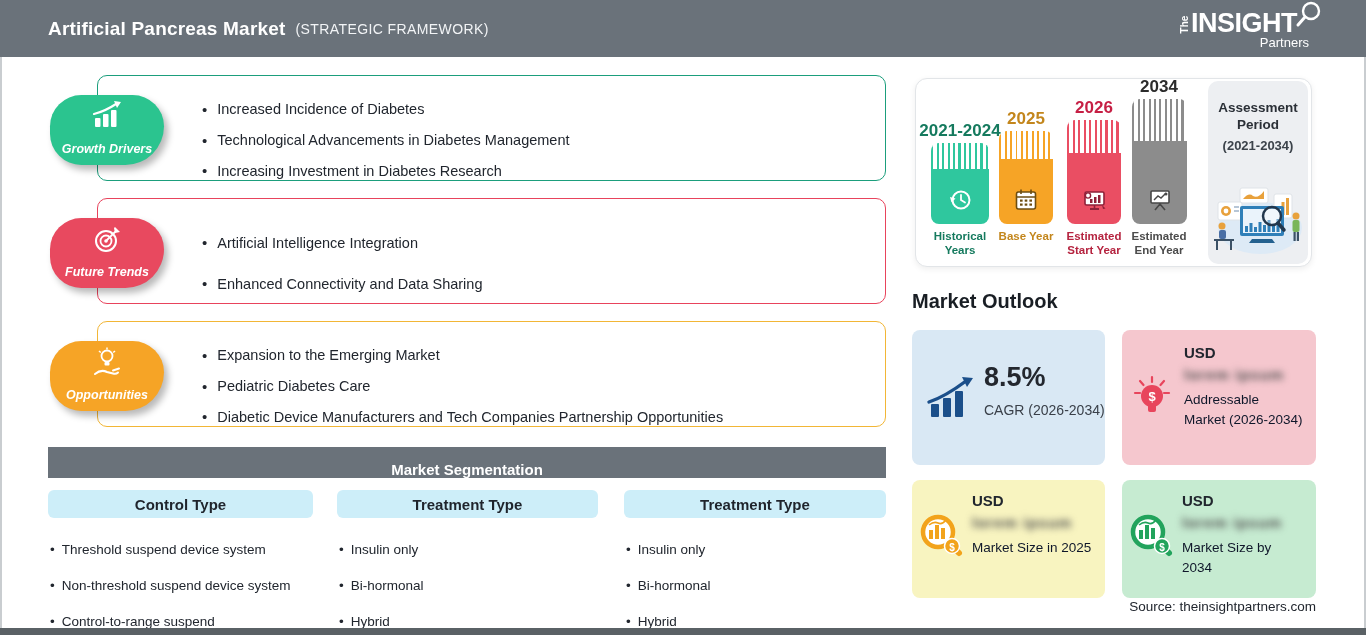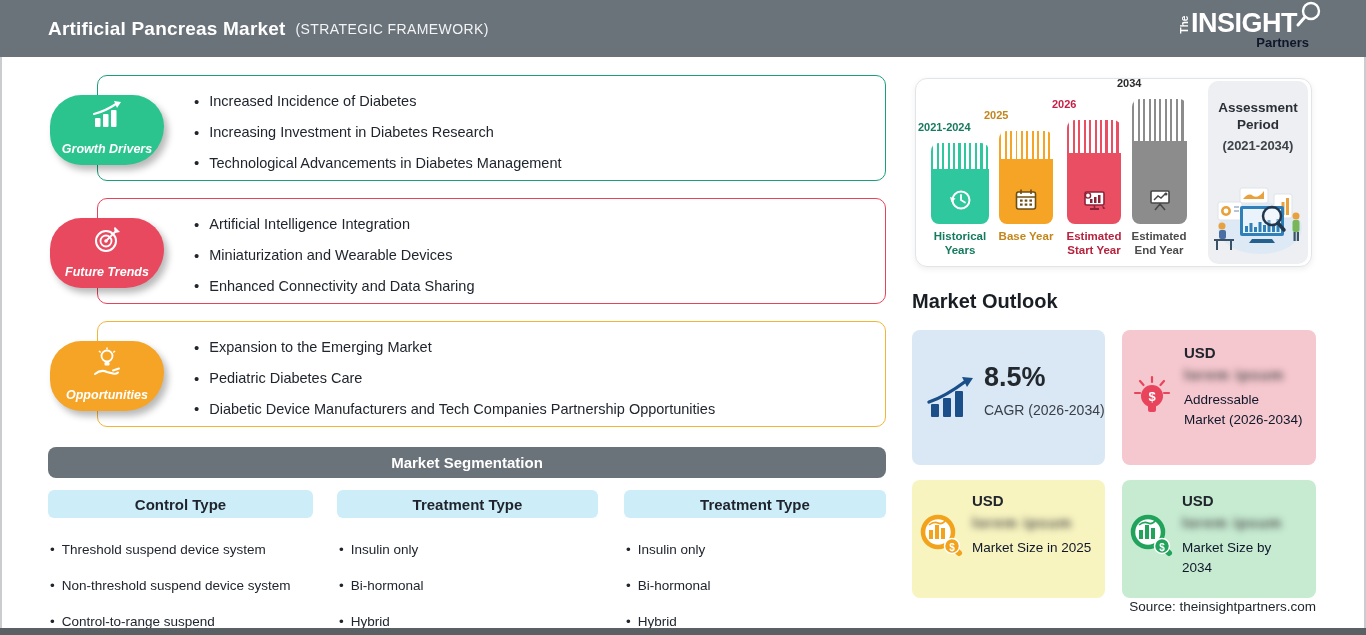--- a/index.html
+++ b/index.html
@@ -6,48 +6,48 @@
   #canvas{position:relative;width:1366px;height:635px;background:#ffffff;font-family:"Liberation Sans",sans-serif;overflow:hidden;}
 
   
   .header{position:absolute;top:0;left:0;width:1366px;height:57px;background:#6a727a;}
   .header-title-wrap{position:absolute;left:48px;top:0;height:57px;display:flex;align-items:center;gap:10px;}
   .header-title{font-size:19px;font-weight:bold;color:#ffffff;letter-spacing:.2px;}
   .header-subtitle{font-size:14px;color:#f2f4f6;letter-spacing:.4px;}
   .logo{position:absolute;top:8px;right:55px;width:132px;height:42px;}
   .logo-the{position:absolute;left:-3px;top:11px;font-size:10px;font-weight:bold;color:#fff;transform:rotate(-90deg);}
   .logo-insight{position:absolute;left:12px;top:0px;font-size:27px;font-weight:bold;color:#fff;letter-spacing:-.5px;}
-  .logo-partners{position:absolute;right:2px;top:27px;font-size:13px;font-weight:bold;color:#0f172a;}
+  .logo-partners{position:absolute;right:2px;top:27px;font-size:13px;font-weight:normal;color:#ffffff;}
   .logo-mag{position:absolute;right:-12px;top:-7px;}
 
   
   .content-frame{position:absolute;top:57px;left:0;width:1362px;height:571px;border-left:2px solid #c9cdd0;border-right:2px solid #c9cdd0;background:#fff;}
   .bottom-strip{position:absolute;left:0;bottom:0;width:1366px;height:7px;background:#5a6165;}
 
   
   .panel-box{position:absolute;left:97px;width:789px;height:106px;border-radius:10px;background:#fff;box-sizing:border-box;}
   .panel-box.gd{top:75px;border:1.6px solid #1b9e7c;}
   .panel-box.ft{top:198px;border:1.6px solid #e8435c;}
   .panel-box.op{top:321px;border:1.6px solid #f2b636;}
-  .panel-list{position:absolute;left:190px;width:690px;height:106px;display:flex;flex-direction:column;justify-content:space-evenly;margin:4px;padding:0;list-style:none;}
+  .panel-list{position:absolute;left:190px;width:690px;height:106px;display:flex;flex-direction:column;justify-content:space-evenly;margin:12px;padding:0;list-style:none;}
   .panel-list.gd{top:75px}.panel-list.ft{top:198px}.panel-list.op{top:321px}
   .panel-list li{font-size:14.5px;color:#21262e;display:flex;align-items:center;}
   .panel-list li::before{content:"•";margin-right:10px;font-size:15px;color:#21262e;}
 
   .badge{position:absolute;left:50px;width:114px;height:70px;border-radius:34px 34px 42px 34px;
          box-shadow:4px 5px 7px rgba(0,0,0,.28);display:flex;align-items:flex-end;justify-content:center;padding-bottom:9px;box-sizing:border-box;font-style:italic;}
   .badge.gd{top:95px;background:#2bc48f;}
   .badge.ft{top:218px;background:#e8495f;}
   .badge.op{top:341px;background:#f6a426;}
   .badge .bicon{position:absolute;top:6px;left:50%;transform:translateX(-50%);}
   .badge-label{color:#fff;font-weight:bold;font-size:12.5px;white-space:nowrap;}
 
   
-  .seg-bar{position:absolute;left:48px;top:447px;width:838px;height:31px;background:#6a727a;border-radius:8px;
-           display:flex;align-items:center;justify-content:center;color:#fff;font-weight:bold;font-size:15px;}
+  .seg-bar{position:absolute;left:48px;top:447px;width:838px;height:31px;background:#6a727a;border-radius:0;
+           display:flex;align-items:flex-end;justify-content:center;color:#fff;font-weight:bold;font-size:15px;}
   .col-h{position:absolute;top:490px;height:28px;background:#cdeef9;border-radius:6px;display:flex;align-items:center;justify-content:center;
          font-weight:bold;font-size:15px;color:#1f242c;}
   .col-h.c1{left:48px;width:265px;} .col-h.c2{left:337px;width:261px;} .col-h.c3{left:624px;width:262px;}
   .col-list{position:absolute;top:524px;margin:0;padding:0;list-style:none;font-size:13.5px;color:#21262e;line-height:21px;}
   .col-list.cl1{left:50px;} .col-list.cl2{left:339px;} .col-list.cl3{left:626px;}
   .col-list li{display:flex;align-items:center;margin-top:15px;}
   .col-list li::before{content:"•";margin-right:7px;color:#21262e;}
 
   
   .tl{position:absolute;left:915px;top:78px;width:395px;height:187px;background:#fff;border:1px solid #e2e5e8;border-radius:12px;
@@ -65,21 +65,21 @@
   .tbar.b1 .solid{height:55px;background:#2fc79e;}
   .tbar.b2{left:83px;top:52px;width:54px;height:93px;}
   .tbar.b2 .stripes{height:28px;background:repeating-linear-gradient(90deg,#f6a426 0 2px,#fff 2px 5.5px);}
   .tbar.b2 .solid{height:65px;background:#f6a426;}
   .tbar.b3{left:151px;top:41px;width:54px;height:104px;}
   .tbar.b3 .stripes{height:33px;background:repeating-linear-gradient(90deg,#ea4e63 0 2px,#fff 2px 5.5px);}
   .tbar.b3 .solid{height:71px;background:#ea4e63;}
   .tbar.b4{left:216px;top:20px;width:55px;height:125px;}
   .tbar.b4 .stripes{height:42px;background:repeating-linear-gradient(90deg,#8c8c8c 0 2px,#fff 2px 5.5px);}
   .tbar.b4 .solid{height:83px;background:#8c8c8c;}
-  .tyear{position:absolute;width:84px;text-align:left;font-weight:bold;font-size:11px;}
+  .tyear{position:absolute;width:84px;text-align:center;font-weight:bold;font-size:17px;}
   .tyear.y1{left:2px;top:42px;color:#157a5e;}
   .tyear.y2{left:68px;top:30px;color:#c3861c;}
   .tyear.y3{left:136px;top:19px;color:#c61f44;}
   .tyear.y4{left:201px;top:-2px;color:#2b2b2b;}
   .tlabel{position:absolute;top:150px;width:70px;text-align:center;font-weight:bold;font-size:11.5px;line-height:14px;}
   .tlabel.l1{left:9px;color:#157a5e;}
   .tlabel.l2{left:75px;color:#c3861c;}
   .tlabel.l3{left:143px;color:#b5233f;}
   .tlabel.l4{left:208px;color:#4b4b4b;}
 
@@ -127,40 +127,39 @@
         </svg>
       </span>
     </div>
   </div>
 
   <div class="content-frame"></div>
 
   <div class="panel-box gd"></div>
   <ul class="panel-list gd">
     <li>Increased Incidence of Diabetes</li>
+    <li>Technological Advancements in Diabetes Management</li>
     <li>Increasing Investment in Diabetes Research</li>
-    <li>Technological Advancements in Diabetes Management</li>
   </ul>
   <div class="badge gd">
     <span class="bicon">
       <svg width="34" height="30" viewBox="0 0 34 30">
         <rect x="5" y="17" width="5.5" height="9" rx="1" fill="#fff"></rect>
         <rect x="13" y="13" width="5.5" height="13" rx="1" fill="#fff"></rect>
         <rect x="21" y="9" width="5.5" height="17" rx="1" fill="#fff"></rect>
         <path d="M4 13 C12 11 20 7 26 3" stroke="#fff" stroke-width="2.2" fill="none" stroke-linecap="round"></path>
         <polygon points="24,0 31,1 27,7" fill="#fff"></polygon>
       </svg>
     </span>
     <span class="badge-label">Growth Drivers</span>
   </div>
 
   <div class="panel-box ft"></div>
   <ul class="panel-list ft">
     <li>Artificial Intelligence Integration</li>
-    <li>Miniaturization and Wearable Devices</li>
     <li>Enhanced Connectivity and Data Sharing</li>
   </ul>
   <div class="badge ft">
     <span class="bicon">
       <svg width="32" height="32" viewBox="0 0 32 32">
         <circle cx="15" cy="17" r="10" stroke="#fff" stroke-width="2" fill="none"></circle>
         <circle cx="15" cy="17" r="5.5" stroke="#fff" stroke-width="1.8" fill="none"></circle>
         <circle cx="15" cy="17" r="1.8" fill="#fff"></circle>
         <line x1="15" y1="17" x2="25" y2="7" stroke="#fff" stroke-width="1.8"></line>
         <polygon points="24,3 29,8 24,9 23,4" fill="#fff"></polygon>

